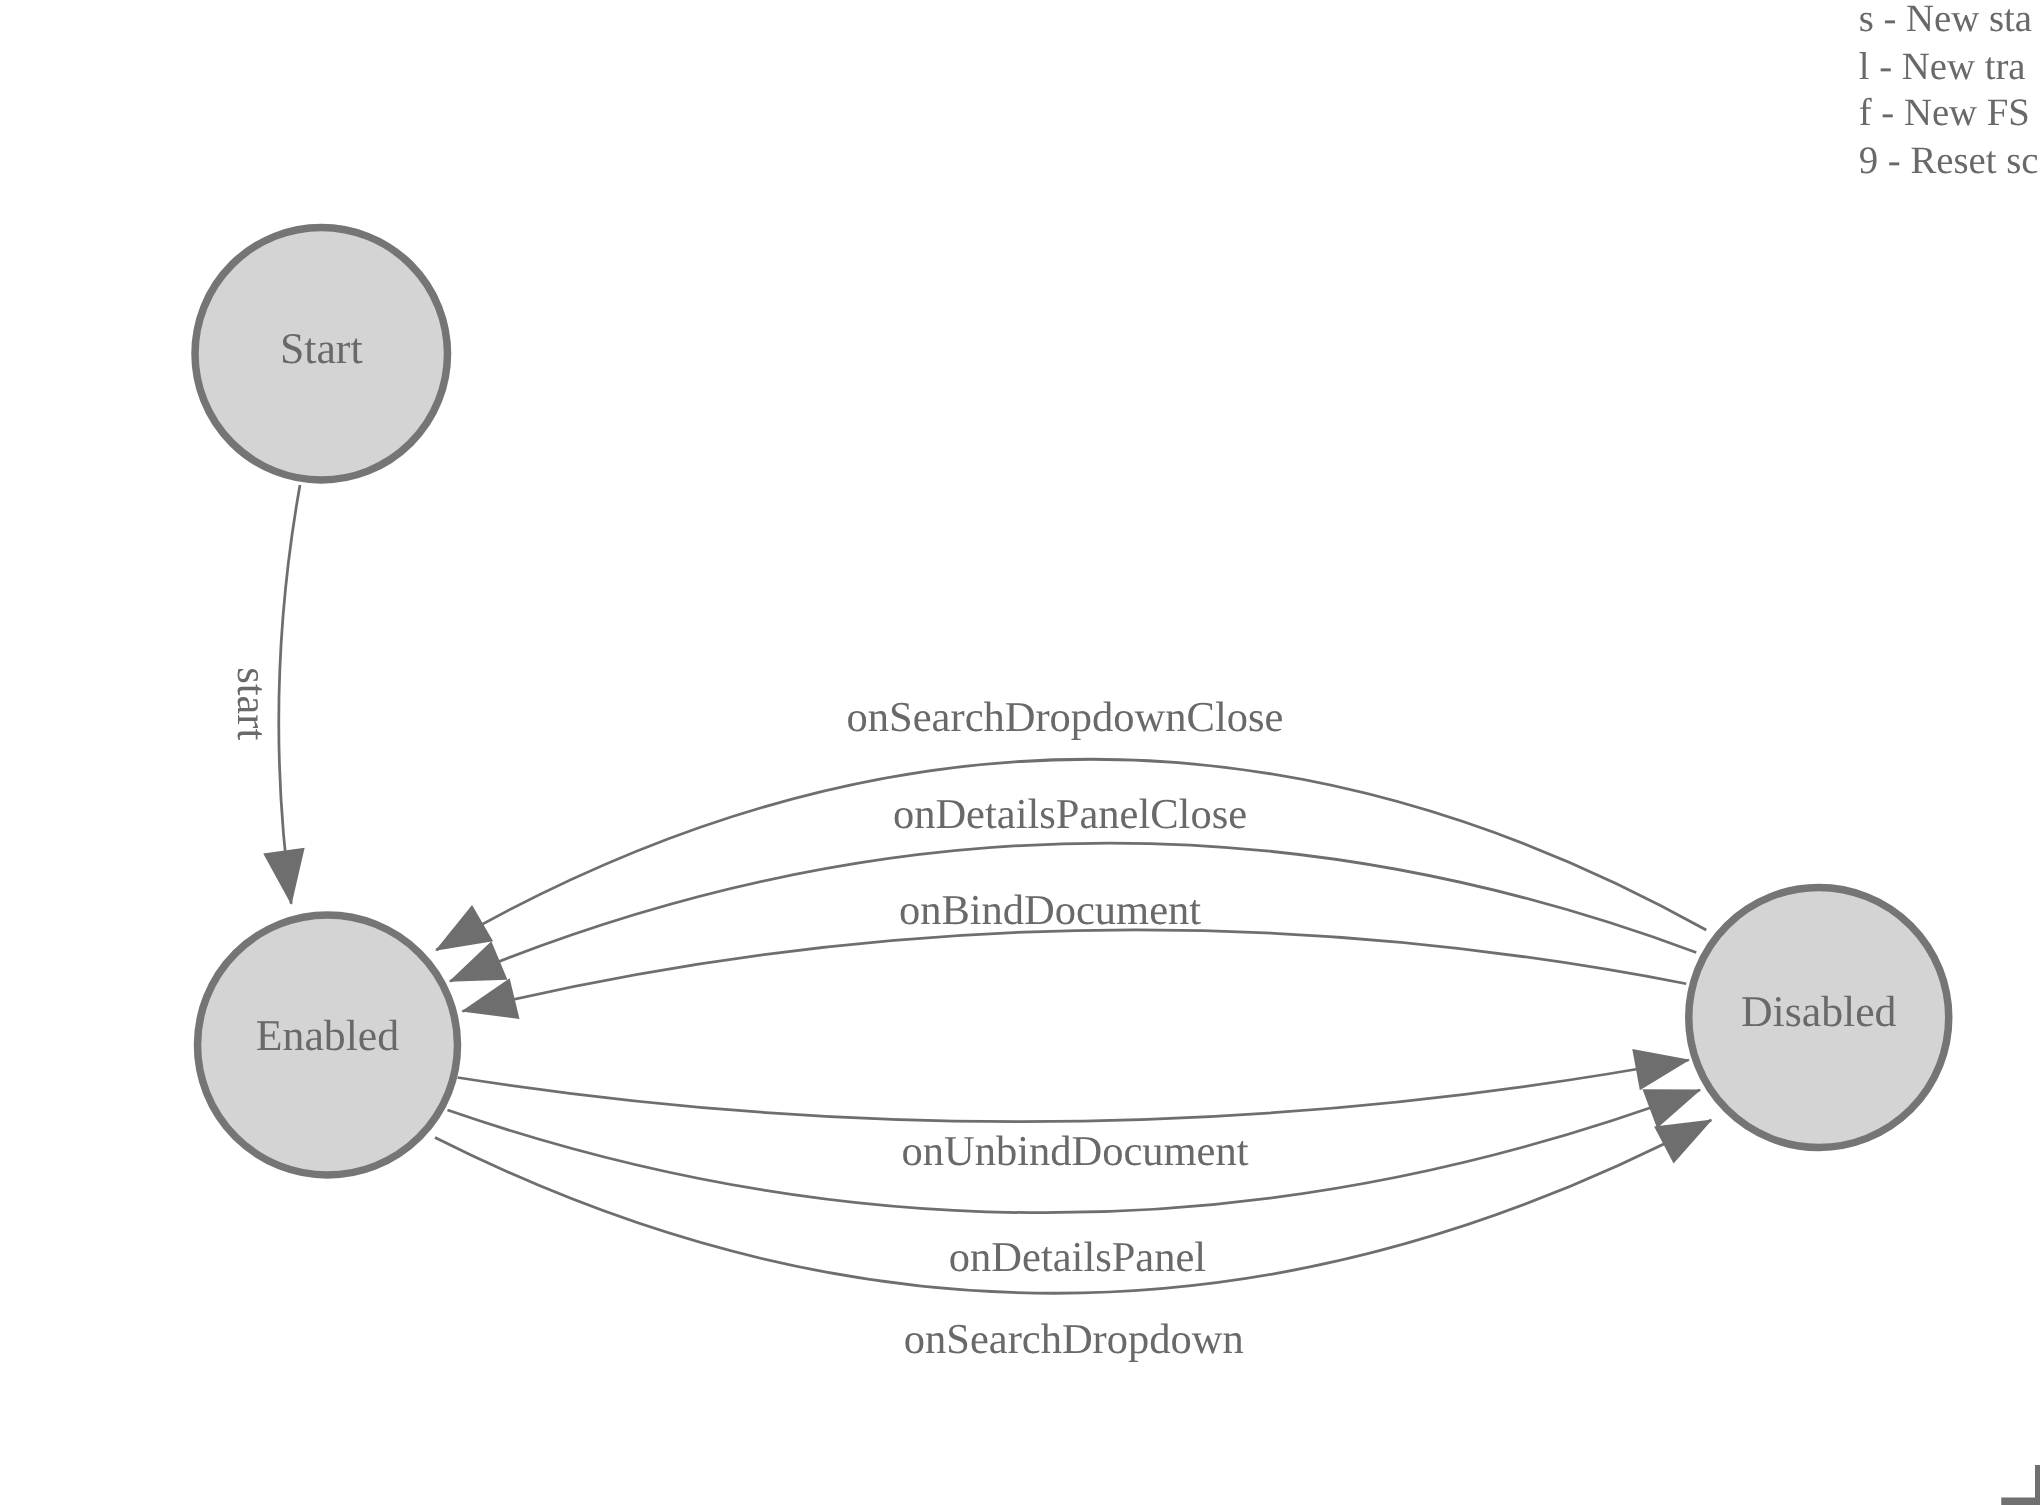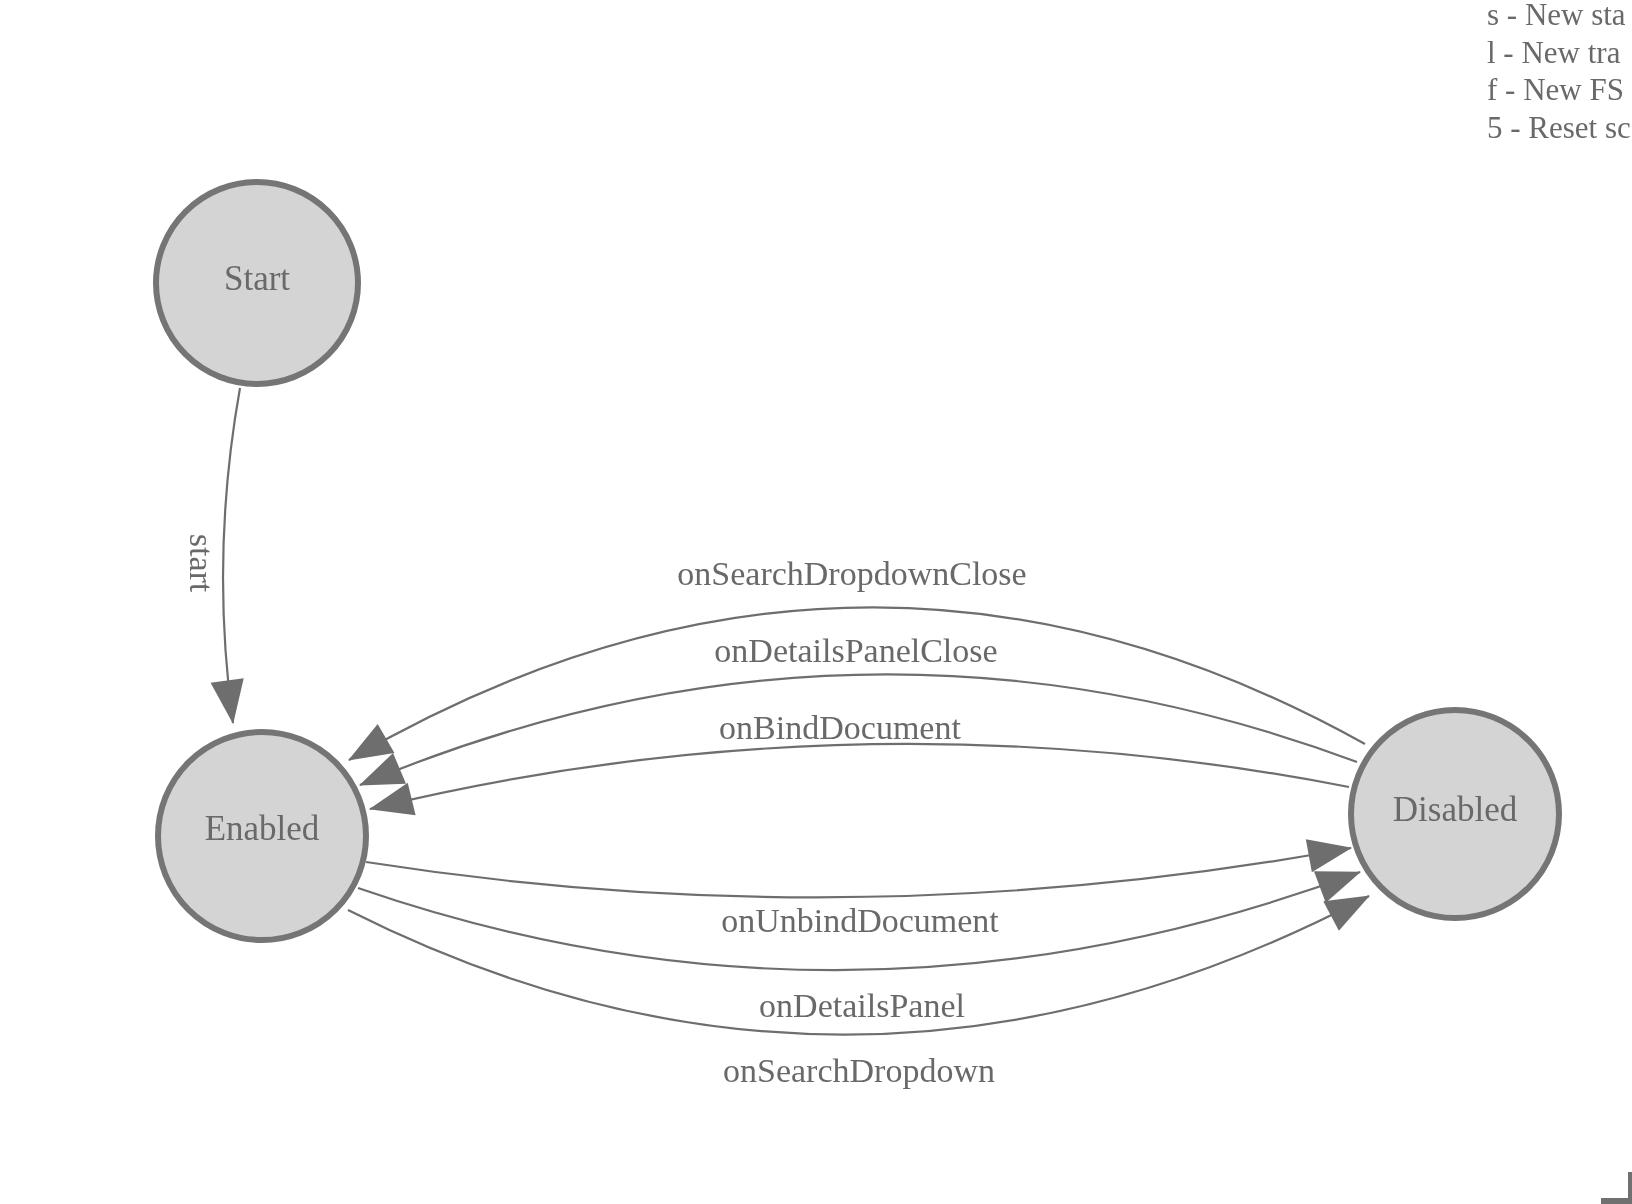--- a/index.html
+++ b/index.html
@@ -103,14 +103,14 @@
   <g fill="#707070">
     <rect x="1628" y="1172" width="8" height="34"></rect>
     <rect x="1601" y="1198" width="34" height="8"></rect>
   </g>
 </svg>
 
 <div class="legend">
   <div>s - New sta</div>
   <div>l - New tra</div>
   <div>f - New FS</div>
-  <div>5 - Reset sc</div>
+  <div>9 - Reset sc</div>
 </div>
 
 </body></html>

